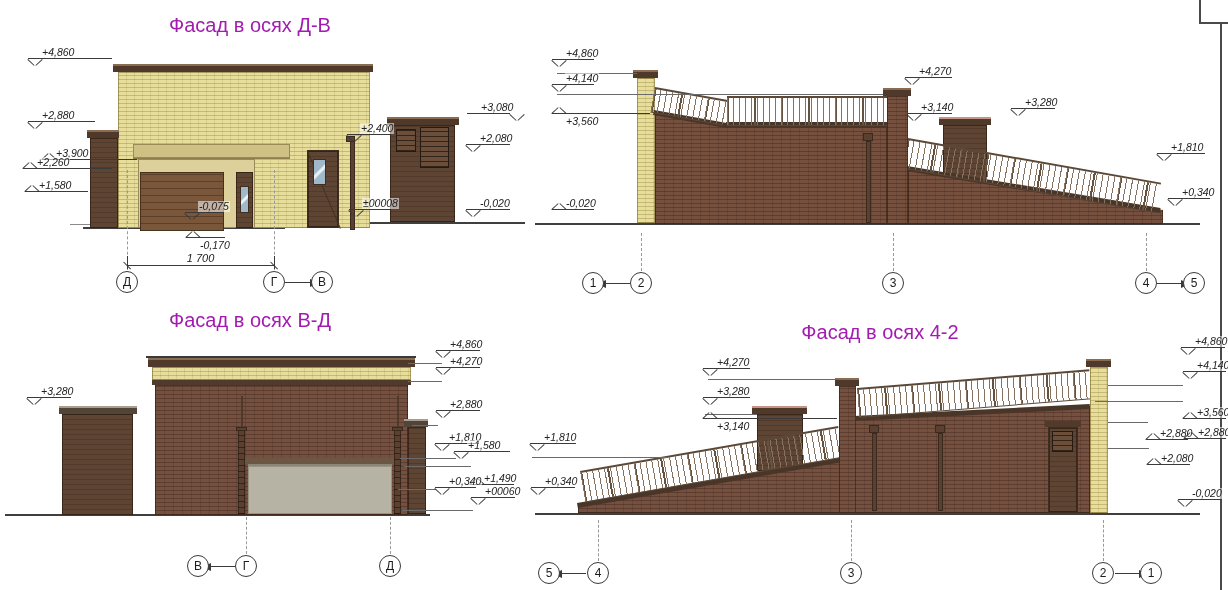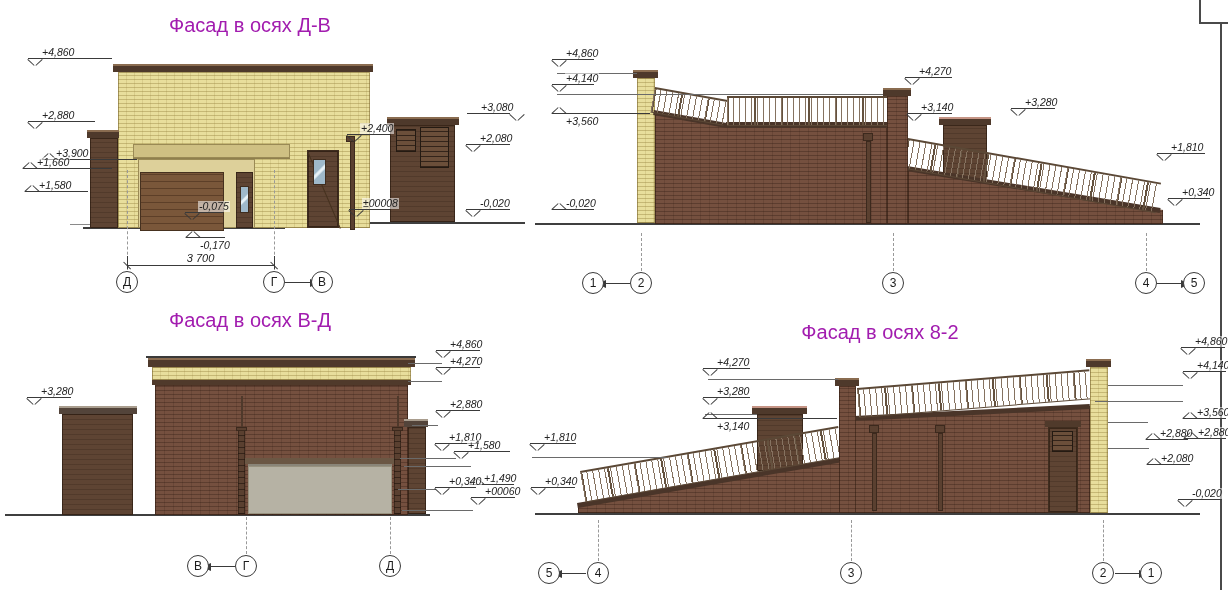--- a/index.html
+++ b/index.html
@@ -168,21 +168,21 @@
       </div>
       <div class="mark" style="left: 28px; top: 121px; width: 67px;">
         <span class="mlabel">+2,880</span>
         <i class="varrow down"></i>
       </div>
       <div class="mark" style="left: 42px; top: 159px; width: 95px;">
         <span class="mlabel">+3,900</span>
         <i class="varrow up"></i>
       </div>
       <div class="mark" style="left: 23px; top: 168px; width: 89px;">
-        <span class="mlabel">+1,660</span>
+        <span class="mlabel">+2,260</span>
         <i class="varrow up"></i>
       </div>
       <div class="mark" style="left: 25px; top: 191px; width: 63px;">
         <span class="mlabel">+1,580</span>
         <i class="varrow up"></i>
       </div>
       <div class="mark" style="left: 185px; top: 212px; width: 38px;">
         <span class="mlabel">-0,075</span>
         <i class="varrow down"></i>
       </div>
@@ -209,21 +209,21 @@
       <div class="mark" style="left: 466px; top: 209px; width: 44px;">
         <span class="mlabel">-0,020</span>
         <i class="varrow down"></i>
       </div>
       <div class="adash" style="left: 127px; top: 170px; height: 100px;"></div>
       <div class="adash" style="left: 274px; top: 170px; height: 100px;"></div>
       <div class="alink" style="left: 285px; top: 282px; width: 26px;">
         <i class="ah right"></i>
       </div>
       <div class="dim" style="left: 127px; top: 265px; width: 147px;">
-        <span class="dlabel">3 700</span>
+        <span class="dlabel">1 700</span>
         <i class="dtick l"></i>
         <i class="dtick r"></i>
         <i class="dext" style="left: -0.5px;"></i>
         <i class="dext" style="left: 146.5px;"></i>
       </div>
       <div class="axisb" style="left: 116px; top: 271px;">Д</div>
       <div class="axisb" style="left: 263px; top: 271px;">Г</div>
       <div class="axisb" style="left: 311px; top: 271px;">В</div>
       <div class="lvl" style="left: 557px; top: 73px; width: 80px;"></div>
       <div class="lvl" style="left: 557px; top: 94px; width: 326px;"></div>
@@ -322,21 +322,21 @@
         <i class="varrow down"></i>
       </div>
       <div class="adash" style="left: 246px; top: 517px; height: 37px;"></div>
       <div class="adash" style="left: 390px; top: 517px; height: 37px;"></div>
       <div class="alink" style="left: 210px; top: 566px; width: 25px;">
         <i class="ah left"></i>
       </div>
       <div class="axisb" style="left: 187px; top: 555px;">В</div>
       <div class="axisb" style="left: 235px; top: 555px;">Г</div>
       <div class="axisb" style="left: 379px; top: 555px;">Д</div>
-      <div class="panel-title" style="left: 880px; top: 321px;">Фасад в осях 8-2</div>
+      <div class="panel-title" style="left: 880px; top: 321px;">Фасад в осях 4-2</div>
       <div class="lvl" style="left: 532px; top: 457px; width: 135px;"></div>
       <div class="lvl" style="left: 708px; top: 379px; width: 130px;"></div>
       <div class="lvl" style="left: 705px; top: 414px; width: 52px;"></div>
       <div class="lvl" style="left: 1108px; top: 385px; width: 75px;"></div>
       <div class="lvl" style="left: 1095px; top: 401px; width: 88px;"></div>
       <div class="lvl" style="left: 1108px; top: 422px; width: 40px;"></div>
       <div class="lvl" style="left: 1108px; top: 448px; width: 41px;"></div>
       <div class="mark" style="left: 530px; top: 443px; width: 46px;">
         <span class="mlabel">+1,810</span>
         <i class="varrow down"></i>

